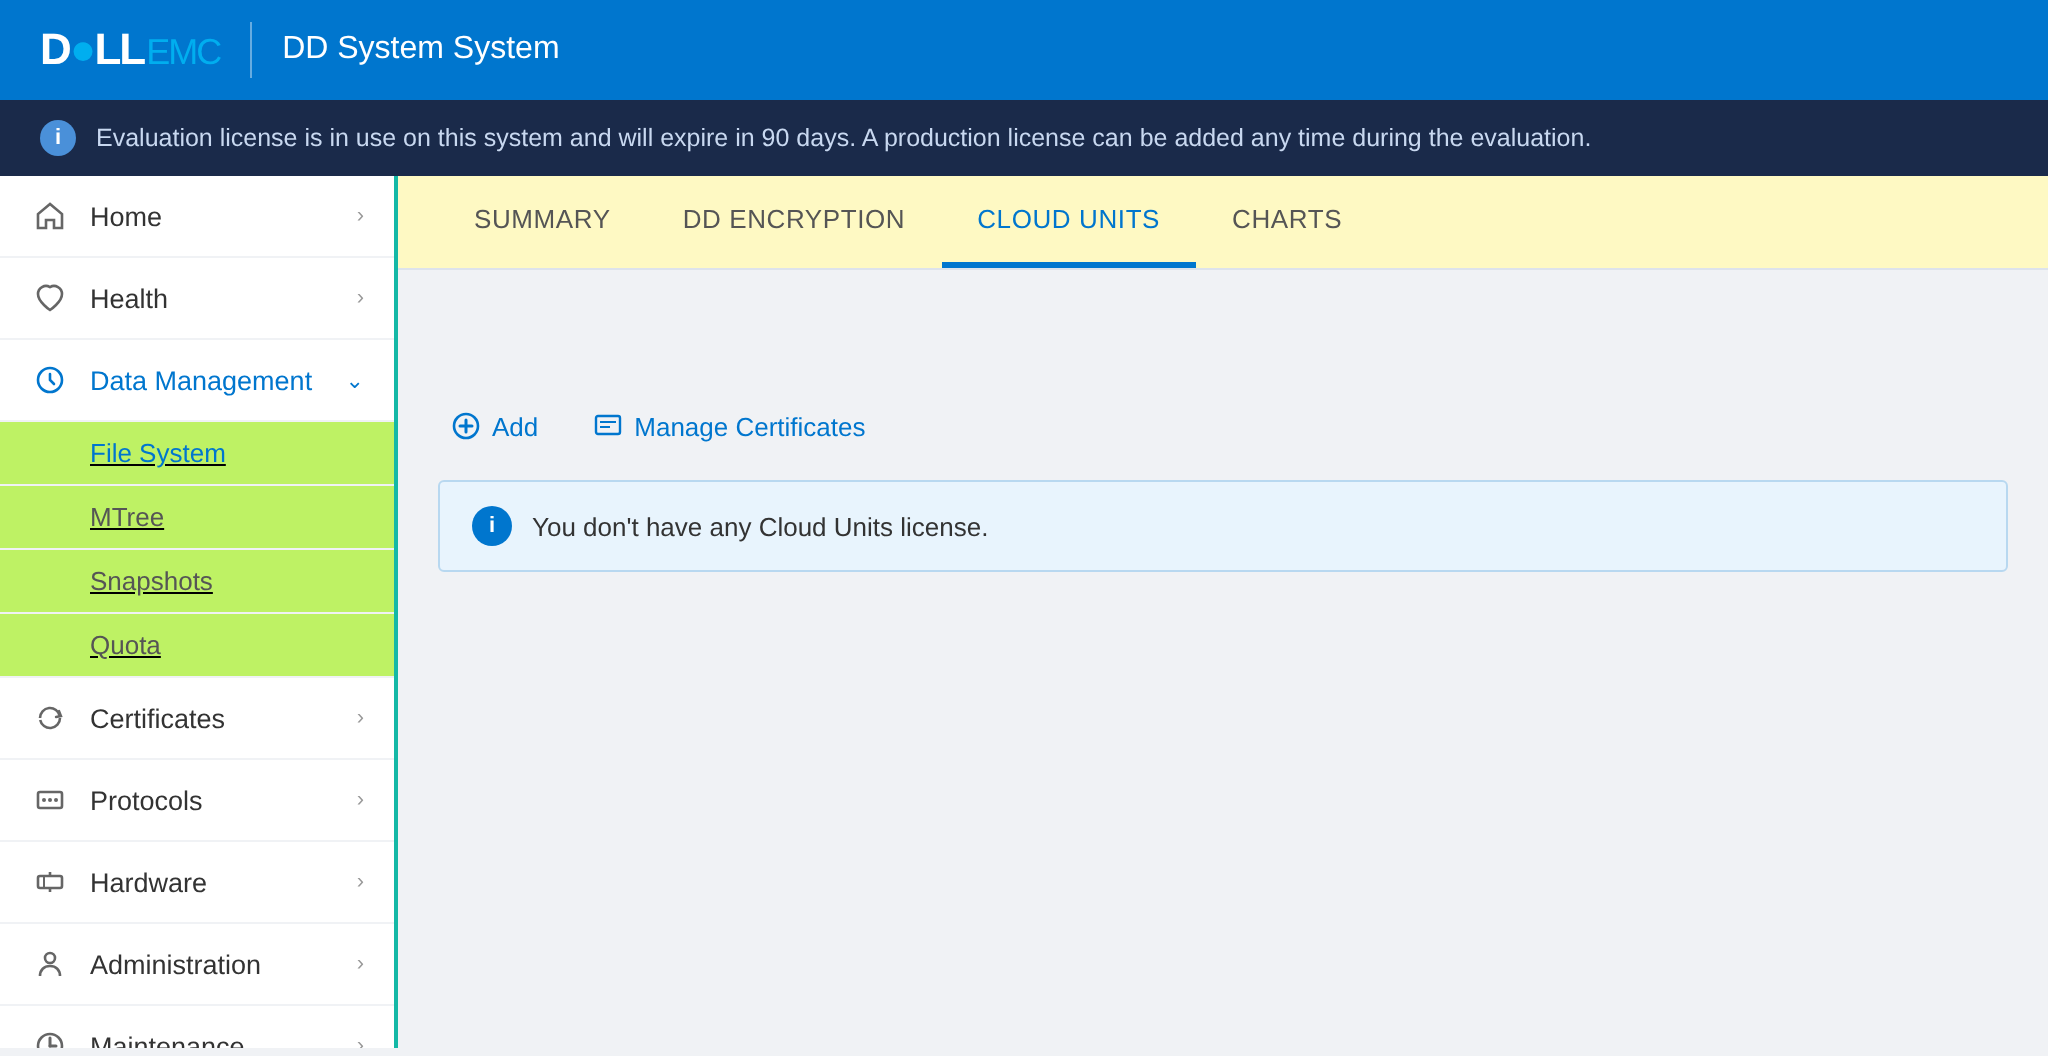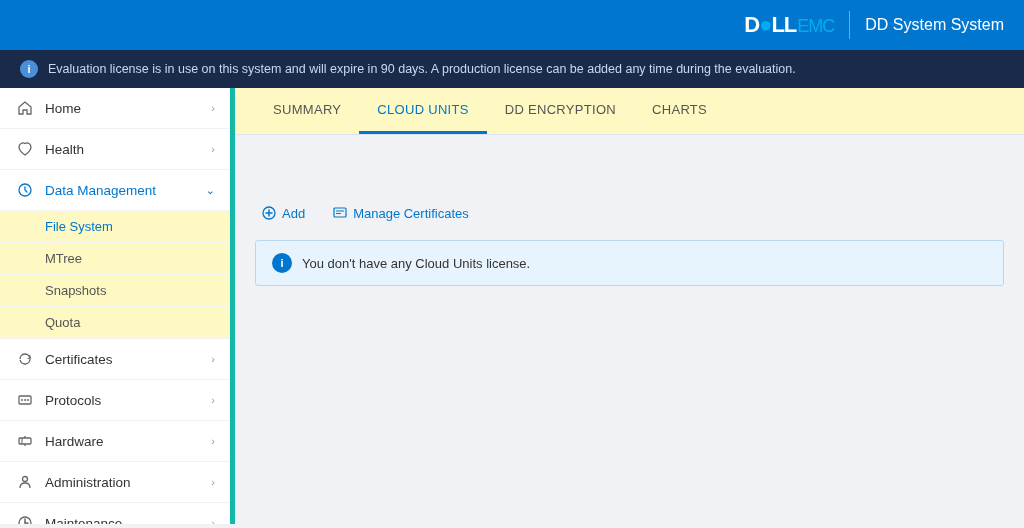--- a/index.html
+++ b/index.html
@@ -6,21 +6,20 @@
     body { font-family: Arial, sans-serif; font-size: 13px; background: #f0f2f5; height: 528px; overflow: hidden; }
 
     
     .header {
       background: #0076CE;
       height: 50px;
       display: flex;
       align-items: center;
       padding: 0 20px;
       gap: 15px;
-      justify-content: flex-end;
     }
     .header-logo {
       display: flex;
       align-items: center;
       gap: 10px;
       color: white;
     }
     .header-logo-dell {
       font-size: 22px;
       font-weight: 900;
@@ -64,23 +63,23 @@
     }
 
     
     .main-layout {
       display: flex;
       height: calc(528px - 50px - 42px);
     }
 
     
     .sidebar {
-      width: 235px;
+      width: 199px;
       background: white;
-      border-right: 5px solid #14b8a6;
+      border-right: 2px solid #14b8a6;
       overflow-y: auto;
       flex-shrink: 0;
     }
     .sidebar-item {
       display: flex;
       align-items: center;
       padding: 10px 15px;
       cursor: pointer;
       color: #333;
       border-bottom: 1px solid #f0f2f5;
@@ -100,21 +99,22 @@
     .sidebar-item.expanded .sidebar-icon { color: #0076CE; }
     .sidebar-label {
       flex: 1;
       font-size: 13.5px;
     }
     .sidebar-chevron {
       color: #999;
       font-size: 11px;
     }
     .sidebar-submenu {
-      background: #fef9c3;
+      background: #bef264;
+      text-decoration: underline;
     }
     .sidebar-subitem {
       padding: 8px 15px 8px 45px;
       cursor: pointer;
       color: #555;
       font-size: 13px;
       border-bottom: 1px solid #f0f2f5;
     }
     .sidebar-subitem.active { color: #0076CE; }
 
@@ -336,25 +336,25 @@
     </div>
 
   </div>
 
   <div class="content">
 
     <div class="tabs">
       <div class="tab">
         <span>SUMMARY</span>
       </div>
+      <div class="tab">
+        <span>DD ENCRYPTION</span>
+      </div>
       <div class="tab active">
         <span>CLOUD UNITS</span>
-      </div>
-      <div class="tab">
-        <span>DD ENCRYPTION</span>
       </div>
       <div class="tab">
         <span>CHARTS</span>
       </div>
     </div>
 
     <div class="content-body">
 
       <div class="toolbar">
         <div class="toolbar-btn">

